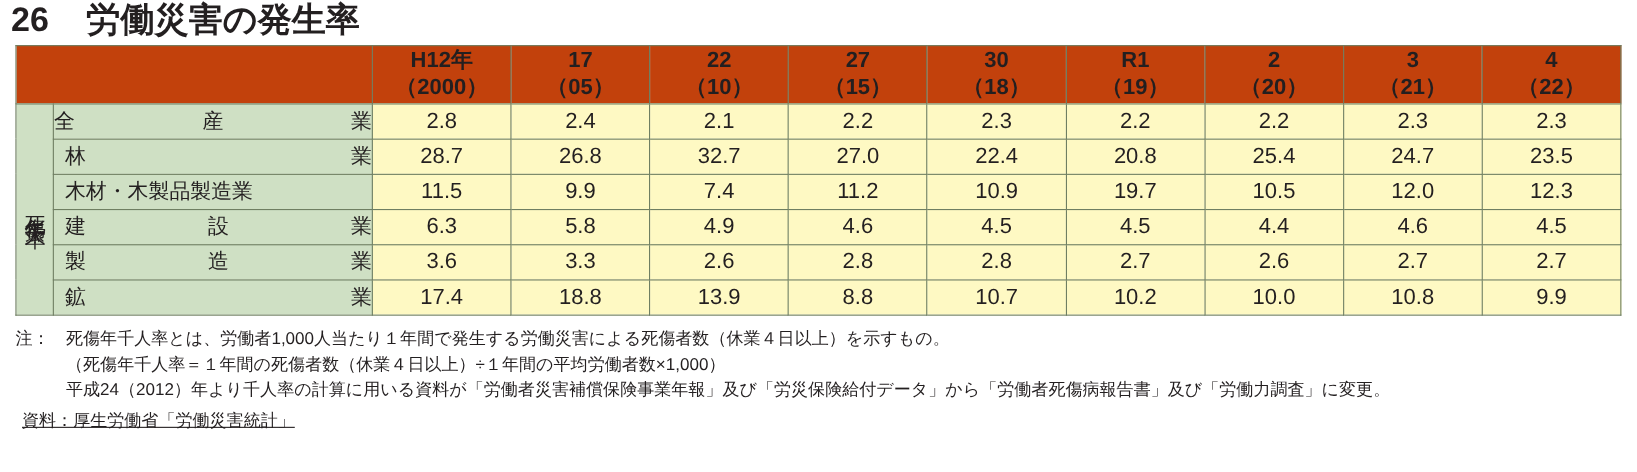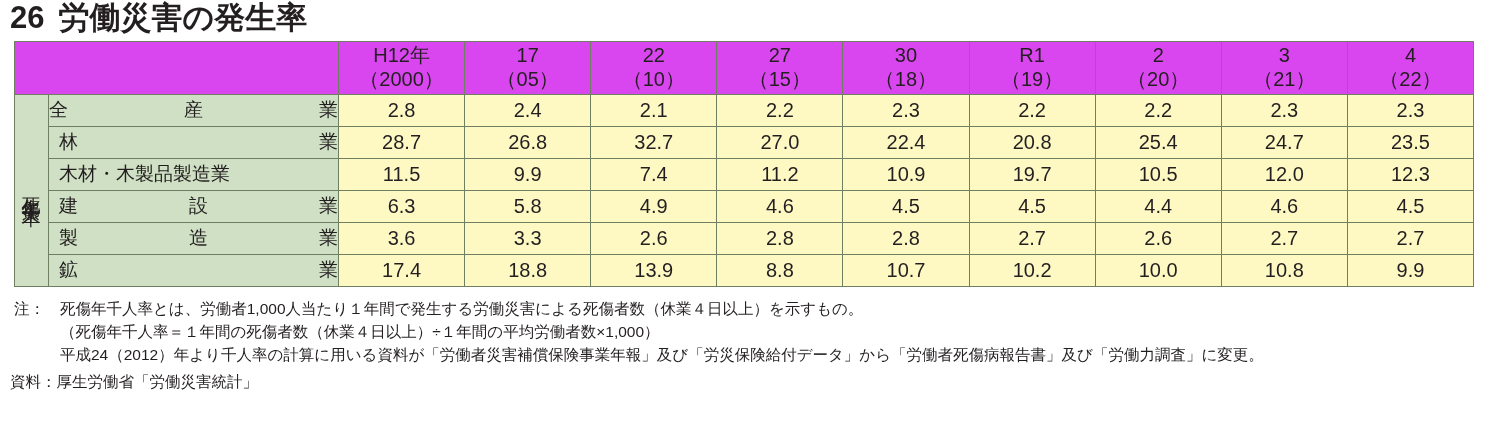--- a/index.html
+++ b/index.html
@@ -29,43 +29,43 @@
   }
   .title-num {
     font-size: 31px;
     font-weight: bold;
     letter-spacing: 0px;
     line-height: 1.05;
   }
   .title-text {
     font-size: 31px;
     font-weight: bold;
-    margin-left: 14px;
+    margin-left: 34px;
     line-height: 1.05;
   }
 
   
   .table-wrap {
     padding: 0 14px 0 14px;
   }
   table.data {
     border-collapse: collapse;
     width: 1460px;
     table-layout: fixed;
     font-size: 19px;
   }
   table.data th, table.data td {
     border: 1px solid #6f7f62;
     padding: 0;
     text-align: center;
     vertical-align: middle;
   }
   table.data thead th {
-    background: #d946ef;
-    font-weight: normal;
+    background: #c2410c;
+    font-weight: bold;
     height: 52px;
     line-height: 1.18;
     font-size: 20px;
   }
   .corner {
     background: #cfe0c4;
     border: 1px solid #6f7f62;
   }
   .rowlabel-vert {
     background: #cfe0c4;
@@ -121,22 +121,23 @@
   }
   .note-label {
     display: inline-block;
     width: 46px;
   }
   .note-indent {
     display: inline-block;
     width: 46px;
   }
   .source {
-    padding: 6px 14px 0 10px;
+    padding: 6px 14px 0 20px;
     font-size: 15.5px;
+    text-decoration: underline;
   }
 </style>
 </head>
 <body>
 
 <div class="page">
 
   <div class="title-row">
     <div class="title-num">26</div>
     <div class="title-text">労働災害の発生率</div>

